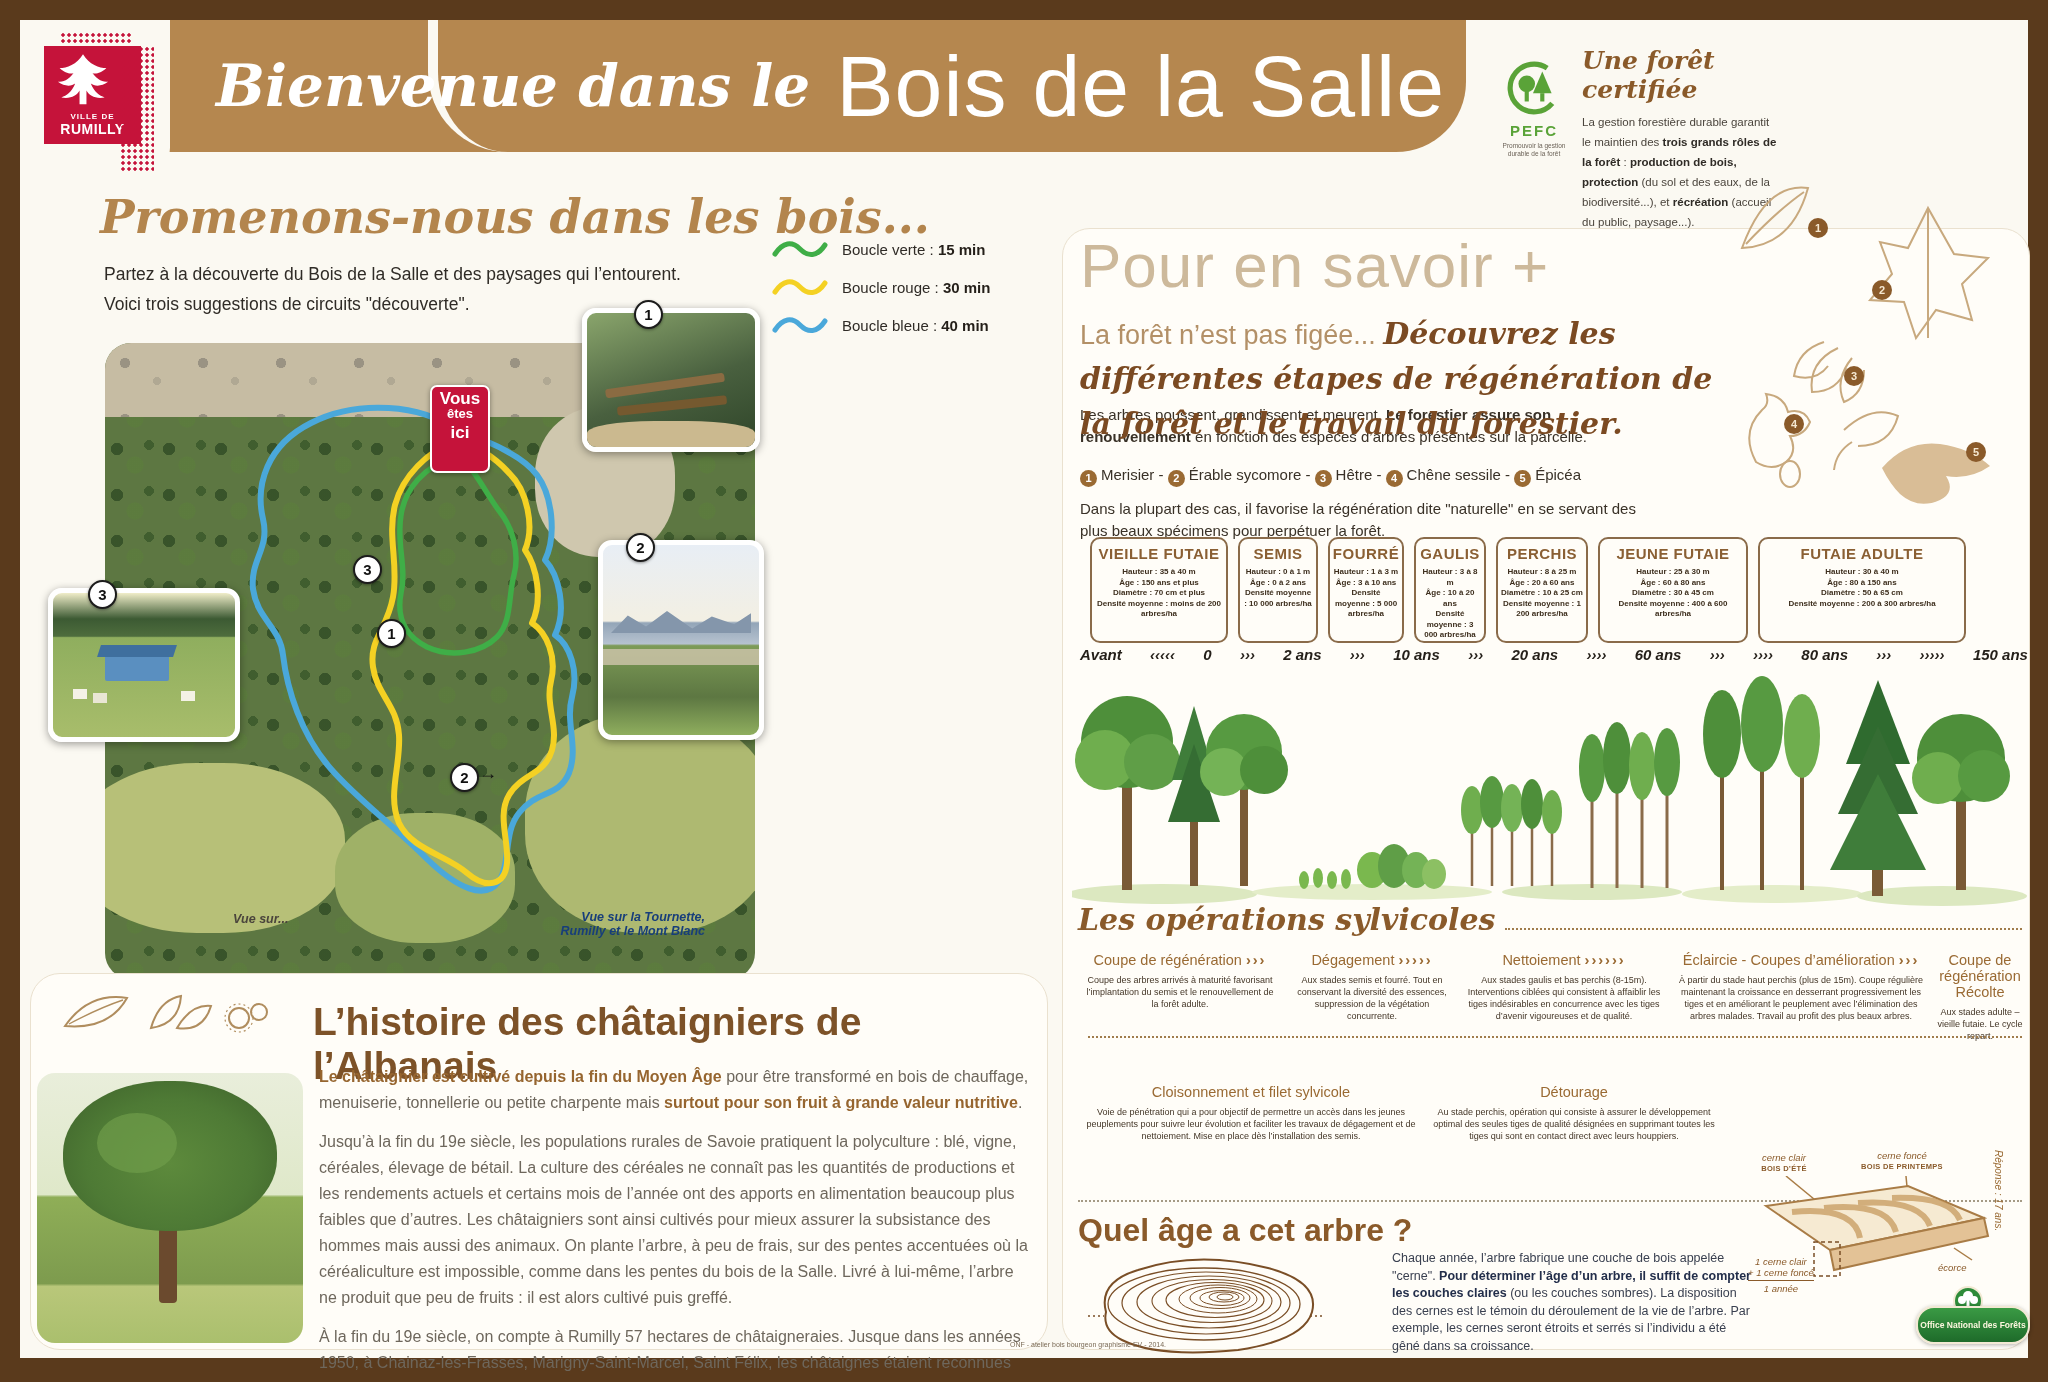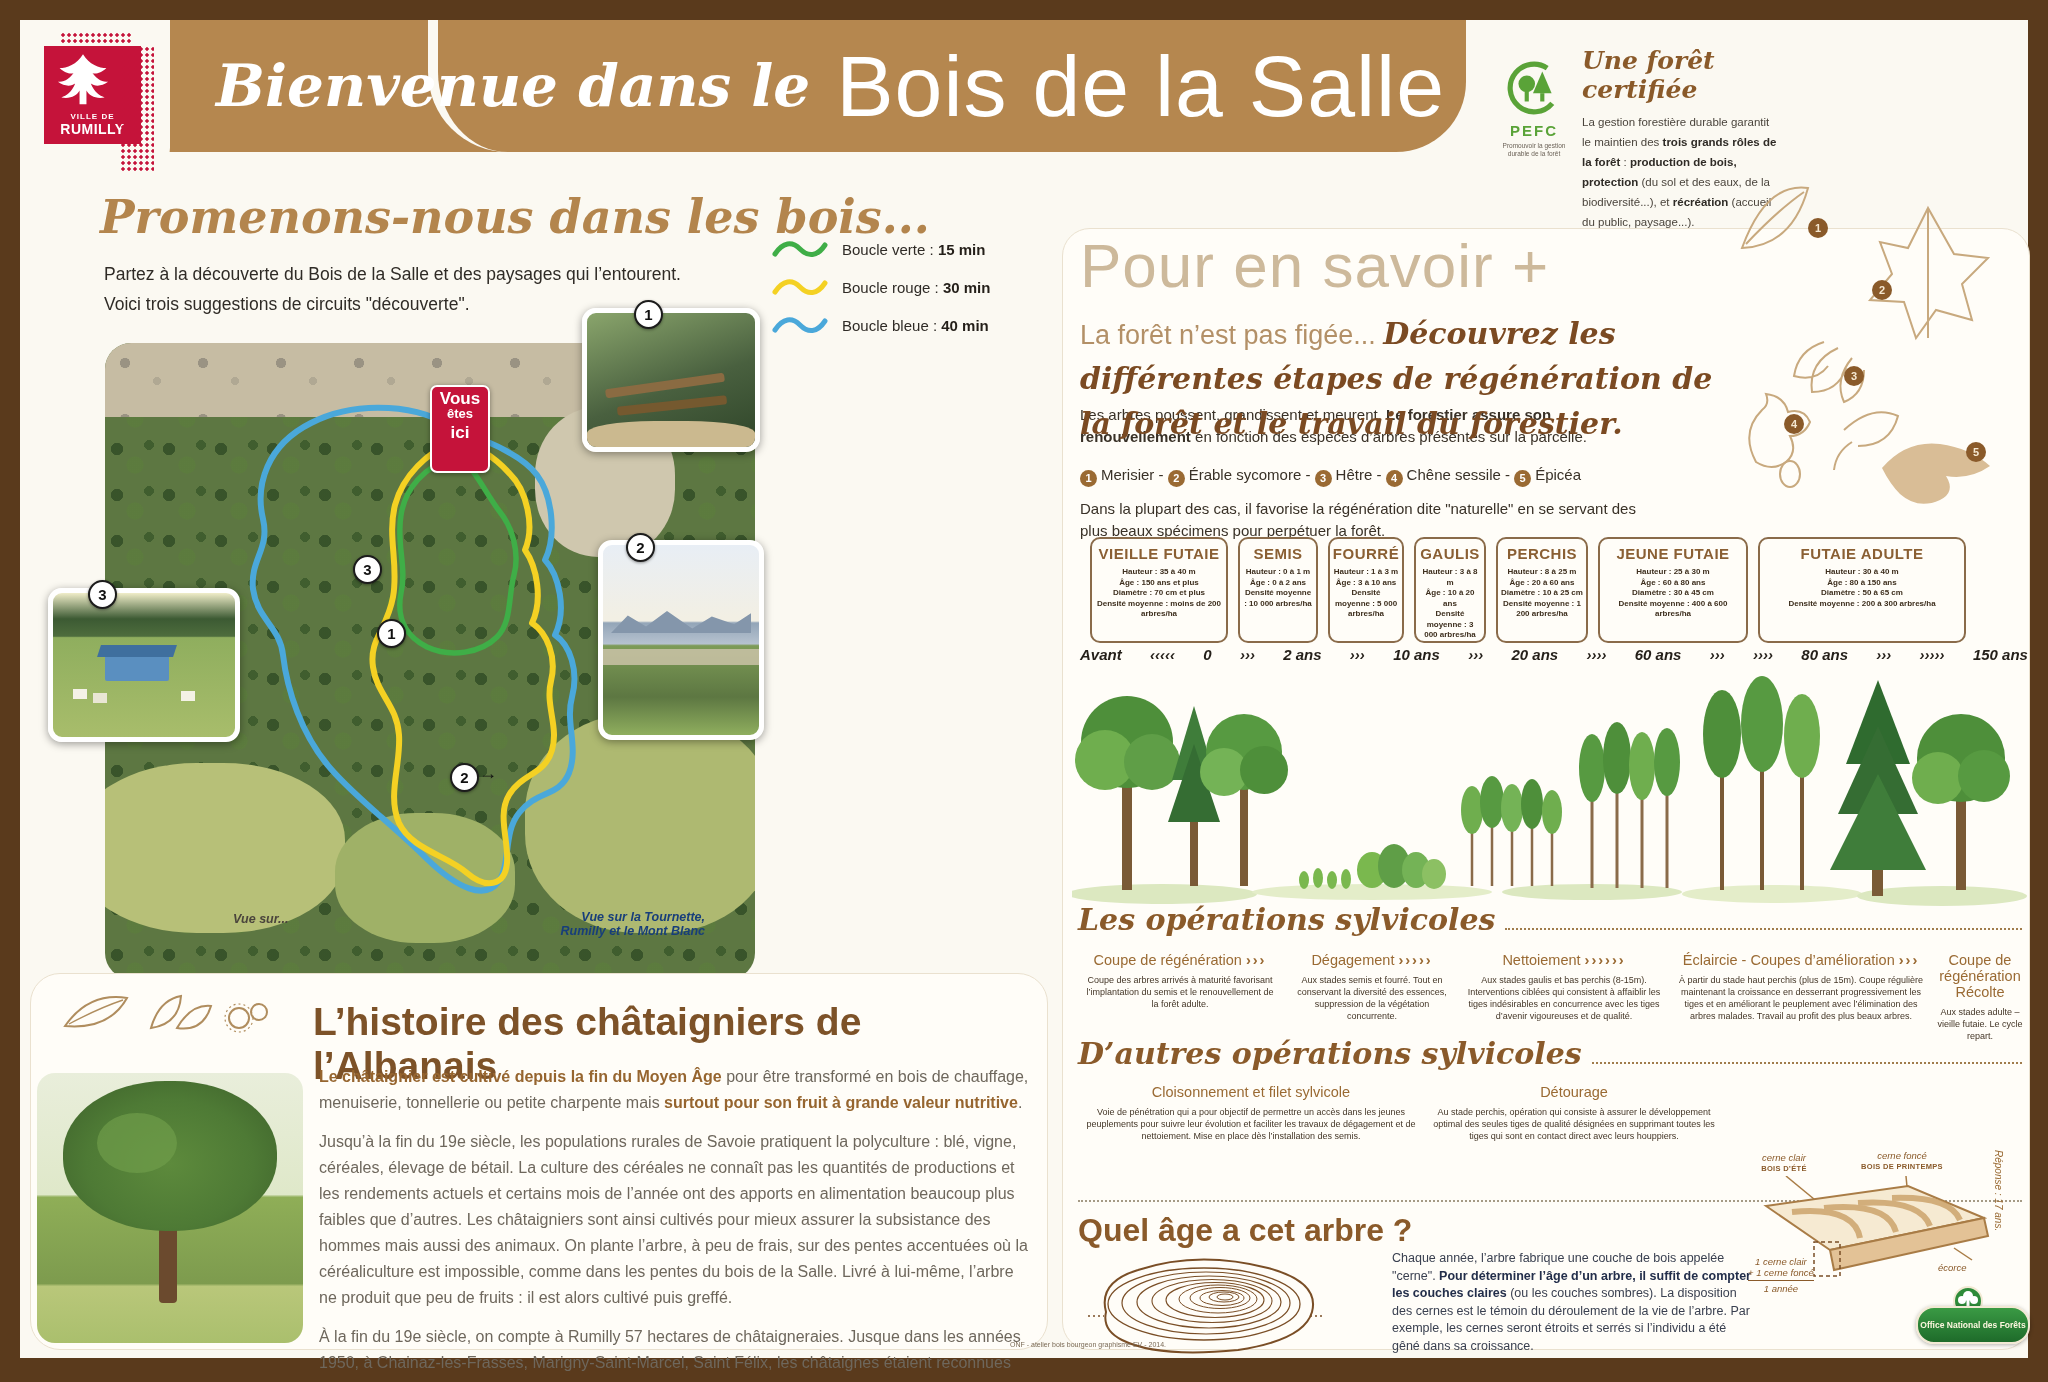--- a/index.html
+++ b/index.html
@@ -449,21 +449,20 @@
   <div class="op" style="left:1676px;top:952px;width:250px;">
     <div class="op-title"><span>Éclaircie - Coupes d’amélioration</span> <span class="arr">›››</span></div>
     <div class="op-desc">À partir du stade haut perchis (plus de 15m). Coupe régulière maintenant la croissance en desserrant progressivement les tiges et en améliorant le peuplement avec l’élimination des arbres malades. Travail au profit des plus beaux arbres.</div>
   </div>
   <div class="op" style="left:1932px;top:952px;width:96px;">
     <div class="op-title"><span>Coupe de régénération</span><br><span>Récolte</span></div>
     <div class="op-desc">Aux stades adulte – vieille futaie. Le cycle repart.</div>
   </div>
 
   <div class="abs ops-head" style="left:1078px;top:1036px;width:944px;">
-    <span class="script">D’autres opérations sylvicoles</span>
       <div class="leader"></div>
   </div>
   <div class="op" style="left:1086px;top:1084px;width:330px;">
     <div class="op-title">Cloisonnement et filet sylvicole</div>
     <div class="op-desc">Voie de pénétration qui a pour objectif de permettre un accès dans les jeunes peuplements pour suivre leur évolution et faciliter les travaux de dégagement et de nettoiement. Mise en place dès l’installation des semis.</div>
   </div>
   <div class="op" style="left:1424px;top:1084px;width:300px;">
     <div class="op-title">Détourage</div>
     <div class="op-desc">Au stade perchis, opération qui consiste à assurer le développement optimal des seules tiges de qualité désignées en supprimant toutes les tiges qui sont en contact direct avec leurs houppiers.</div>
   </div>

